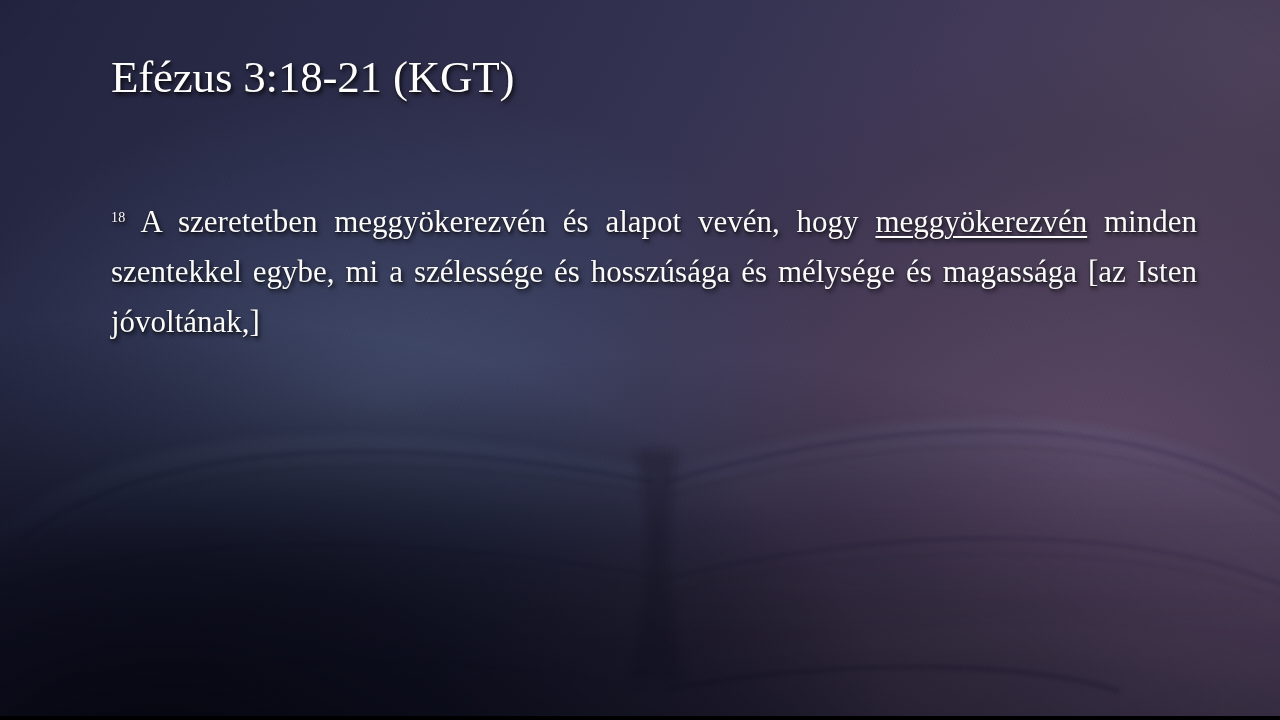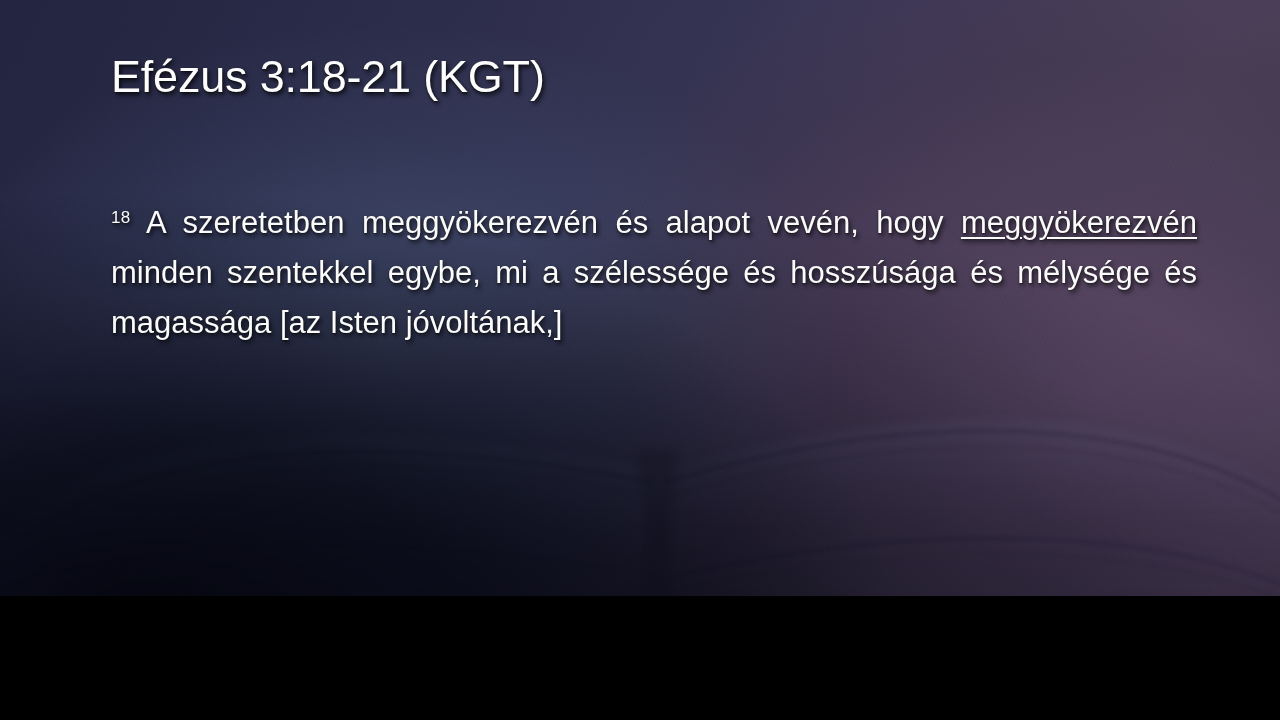--- a/index.html
+++ b/index.html
@@ -4,23 +4,23 @@
 <title>Slide</title>
 <style>
   html, body {
     margin: 0;
     padding: 0;
     background: #000;
   }
   #slide {
     position: relative;
     width: 1280px;
-    height: 596px;
+    height: 716px;
     overflow: hidden;
-    font-family: Liberation Sans, sans-serif;
+    font-family: Liberation Serif, serif;
     background: #1d4ed8;
   }
 
   
   .bg-layer {
     position: absolute;
     inset: 0;
     pointer-events: none;
   }
 
@@ -121,21 +121,21 @@
     color: #fbfbfb;
     text-align: justify;
     text-justify: inter-word;
     text-shadow:
       2px 3px 4px rgba(0,0,0,0.70),
       0 1px 2px rgba(0,0,0,0.50);
   }
   
   .body-block > .verse-text { display: inline; margin-top: 11px; }
   .verse-num {
-    font-size: 17px;
+    font-size: 14px;
     vertical-align: 10px;
     letter-spacing: 0.2px;
   }
   .emph {
     text-decoration: underline;
     text-underline-offset: 4px;
     text-decoration-thickness: 2px;
   }
 </style>
 </head>

